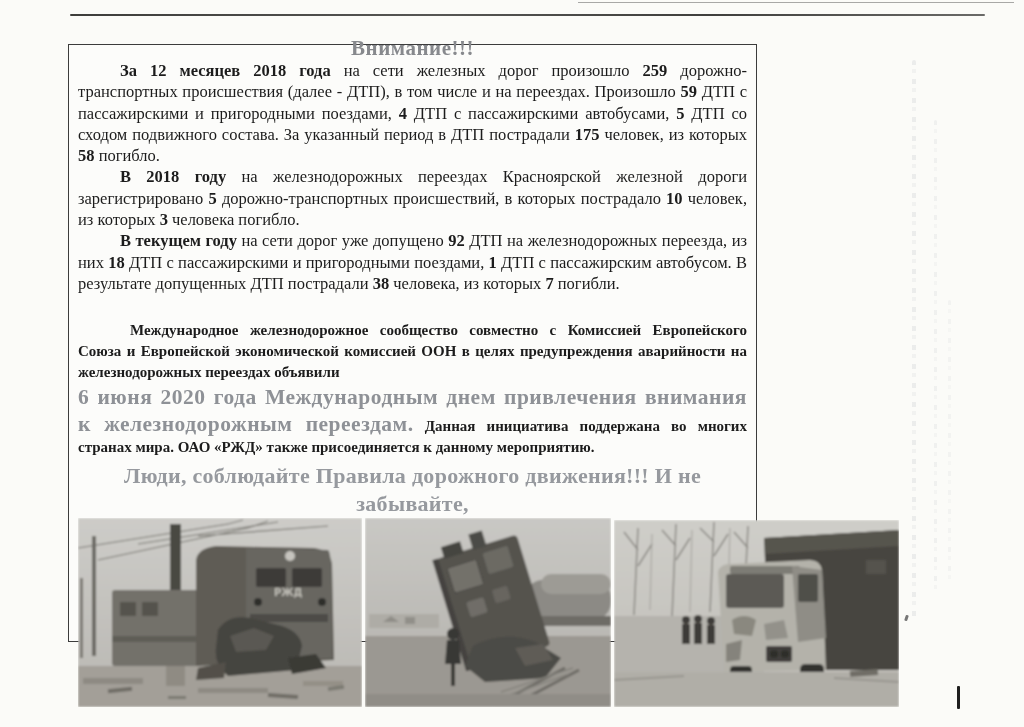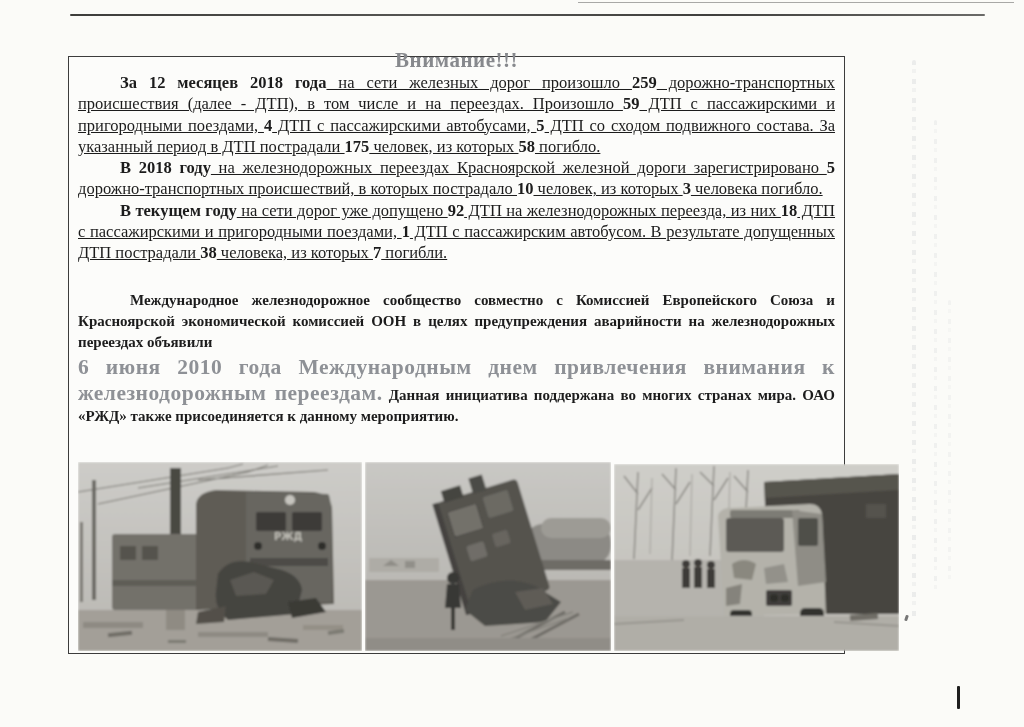--- a/index.html
+++ b/index.html
@@ -46,21 +46,21 @@
     position:absolute;left:957px;top:686px;width:3px;height:23px;
     background:#1e1e1e;border-radius:1px;
   }
   .speck-mark{
     position:absolute;left:905px;top:615px;width:3px;height:6px;
     background:#555;transform:rotate(18deg);border-radius:1px;opacity:.8;
   }
 
   
   .notice-box{
-    position:absolute;left:68px;top:56px;width:777px;height:598px;
+    position:absolute;left:68px;top:44px;width:689px;height:598px;
     border:1.6px solid var(--border);
     padding:0 9px 2px 9px;
     display:flex;flex-direction:column;
     background:rgba(255,255,255,.25);
   }
   .title{
     font-size:21px;font-weight:bold;text-align:center;
     color:var(--title-gray);letter-spacing:.5px;
     margin-top:-9px;line-height:24px;
   }
@@ -69,21 +69,21 @@
     text-indent:42px;
   }
   .para-lead{ 
     font-size:15px;line-height:21px;text-indent:52px;margin-top:26px;
     font-weight:bold;
   }
   .para-announce{
     font-size:15px;line-height:1.24;text-align:justify;text-indent:0;
     margin-top:1px;
   }
-  .seg-r{font-weight:normal;text-decoration:underline;}
+  .seg-r{font-weight:normal;}
   .seg-b{font-weight:bold;margin-top:16px;}
   .seg-acc{font-weight:bold;font-size:21.5px;color:var(--accent-gray);letter-spacing:.5px;}
   .seg-bs{font-weight:bold;font-size:15px;}
 
   .slogan{
     margin-top:6px;text-align:center;color:var(--slogan-gray);
     font-weight:bold;font-size:22px;line-height:28px;letter-spacing:.3px;
   }
 
   .photos{
@@ -105,25 +105,26 @@
   <div class="notice-box">
 
     <h1 class="title">Внимание!!!</h1>
 
     <p class="para"><span class="seg-b">За 12 месяцев 2018 года</span><span class="seg-r"> на сети железных дорог произошло </span><span class="seg-b">259</span><span class="seg-r"> дорожно-транспортных происшествия (далее - ДТП), в том числе и на переездах. Произошло </span><span class="seg-b">59</span><span class="seg-r"> ДТП с пассажирскими и пригородными поездами, </span><span class="seg-b">4</span><span class="seg-r"> ДТП с пассажирскими автобусами, </span><span class="seg-b">5</span><span class="seg-r"> ДТП со сходом подвижного состава. За указанный период в ДТП пострадали </span><span class="seg-b">175</span><span class="seg-r"> человек, из которых </span><span class="seg-b">58</span><span class="seg-r"> погибло.</span></p>
 
     <p class="para"><span class="seg-b">В 2018 году</span><span class="seg-r"> на железнодорожных переездах Красноярской железной дороги зарегистрировано </span><span class="seg-b">5</span><span class="seg-r"> дорожно-транспортных происшествий, в которых пострадало </span><span class="seg-b">10</span><span class="seg-r"> человек, из которых </span><span class="seg-b">3</span><span class="seg-r"> человека погибло.</span></p>
 
     <p class="para"><span class="seg-b">В текущем году</span><span class="seg-r"> на сети дорог уже допущено </span><span class="seg-b">92</span><span class="seg-r"> ДТП на железнодорожных переезда, из них </span><span class="seg-b">18</span><span class="seg-r"> ДТП с пассажирскими и пригородными поездами, </span><span class="seg-b">1</span><span class="seg-r"> ДТП с пассажирским автобусом. В результате допущенных ДТП пострадали </span><span class="seg-b">38</span><span class="seg-r"> человека, из которых </span><span class="seg-b">7</span><span class="seg-r"> погибли.</span></p>
 
-    <p class="para para-lead">Международное железнодорожное сообщество совместно с Комиссией Европейского Союза и Красноярской экономической комиссией ООН в целях предупреждения аварийности на железнодорожных переездах объявили</p>
-
-    <p class="para para-announce"><span class="seg-acc">6 июня 2010 года Международным днем привлечения внимания к железнодорожным переездам.</span><span class="seg-bs"> Данная инициатива поддержана во многих странах мира. ОАО «РЖД» также присоединяется к данному мероприятию.</span></p>
+    <p class="para para-lead">Международное железнодорожное сообщество совместно с Комиссией Европейского Союза и Европейской экономической комиссией ООН в целях предупреждения аварийности на железнодорожных переездах объявили</p>
+
+    <p class="para para-announce"><span class="seg-acc">6 июня 2020 года Международным днем привлечения внимания к железнодорожным переездам.</span><span class="seg-bs"> Данная инициатива поддержана во многих странах мира. ОАО «РЖД» также присоединяется к данному мероприятию.</span></p>
 
     <div class="slogan">
+      <div>Люди, соблюдайте Правила дорожного движения!!! И не забывайте,</div>
     </div>
 
     <div class="photos">
 
       <figure class="photo">
         <svg width="284" height="189" viewBox="0 0 284 189">
           <defs>
             <filter id="soft1" x="-5%" y="-5%" width="110%" height="110%">
                 <feGaussianBlur stdDeviation="0.8"></feGaussianBlur>
               </filter>

